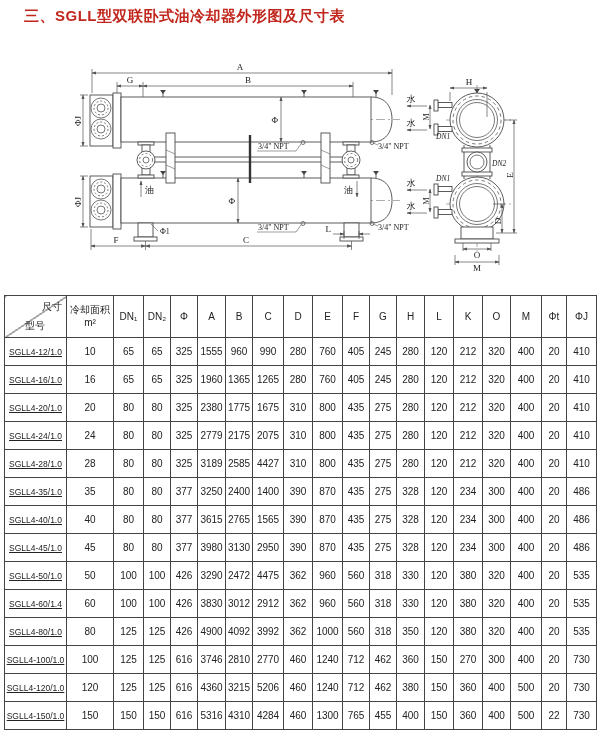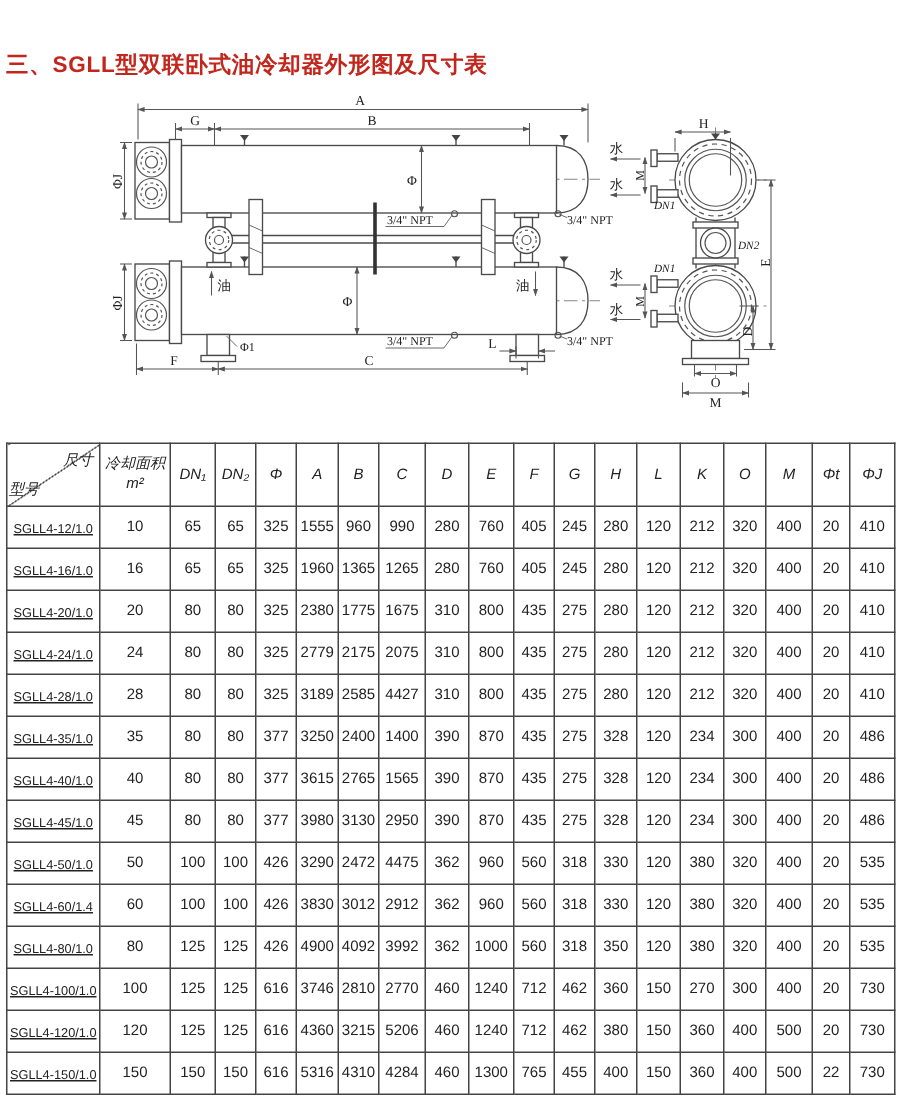--- a/index.html
+++ b/index.html
@@ -1,40 +1,40 @@
 <!DOCTYPE html>
 <html><head>
 <meta charset="utf-8">
 <style>
   html,body{margin:0;padding:0;background:#fff;}
   body{width:600px;height:742px;position:relative;font-family:"Liberation Sans",sans-serif;color:#222;overflow:hidden;}
-  .title{position:absolute;left:4px;top:7px;font-size:15px;font-weight:bold;color:#c1271d;letter-spacing:.5px;white-space:nowrap;margin-top:27px;}
+  .title{position:absolute;left:24px;top:7px;font-size:15px;font-weight:bold;color:#c1271d;letter-spacing:.5px;white-space:nowrap;}
   svg.draw{position:absolute;left:0;top:45px;}
   .ln{stroke:#4a4a4a;stroke-width:.9;fill:none;}
   .thin{stroke:#5a5a5a;stroke-width:.6;fill:none;}
   .fw{fill:#fff;stroke:#4a4a4a;stroke-width:.9;}
   .dim{stroke:#555;stroke-width:.7;fill:none;}
   .cl{stroke:#777;stroke-width:.6;stroke-dasharray:9 3 2 3;fill:none;}
   .bolt{stroke:#555;stroke-width:.8;fill:none;}
   .lbl{font-family:"Liberation Serif",serif;font-size:9px;fill:#222;}
   .lbl-i{font-family:"Liberation Serif",serif;font-style:italic;font-size:7.5px;fill:#222;}
   .cjk{font-size:9px;fill:#222;}
   .sm{font-size:8px;}
   table.dims{position:absolute;left:4px;top:295px;width:592px;border-collapse:collapse;table-layout:fixed;}
   table.dims th,table.dims td{border:1px solid #444;text-align:center;font-weight:normal;padding:0;overflow:hidden;}
-  table.dims thead tr{height:42px;font-style:italic;}
+  table.dims thead tr{height:42px;}
   table.dims tbody tr{height:28px;}
   table.dims thead th{font-size:10px;}
   th.area{font-size:9.5px;line-height:1.25;white-space:pre-line;}
   td.model{font-size:8.5px;text-align:left;padding-left:2px;white-space:nowrap;text-decoration:underline;}
   td.val{font-size:10px;}
   th.corner{position:relative;background:
     linear-gradient(to bottom right,transparent 49.4%,#444 49.4%,#444 50.6%,transparent 50.6%);}
   th.corner .ct{position:absolute;top:4px;right:4px;font-size:10px;}
-  th.corner .cb{position:absolute;bottom:4px;left:1px;font-size:10px;}
+  th.corner .cb{position:absolute;bottom:4px;left:20px;font-size:10px;}
 </style>
 </head>
 <body>
 
 <div class="title">三、SGLL型双联卧式油冷却器外形图及尺寸表</div>
 
 <svg class="draw" width="600" height="250" viewBox="0 0 600 250">
   <defs>
     <marker id="ar" viewBox="0 0 10 10" refX="9" refY="5" markerWidth="7" markerHeight="7" orient="auto-start-reverse">
       <path d="M0,1.6 L10,5 L0,8.4 z" fill="#555"></path>

